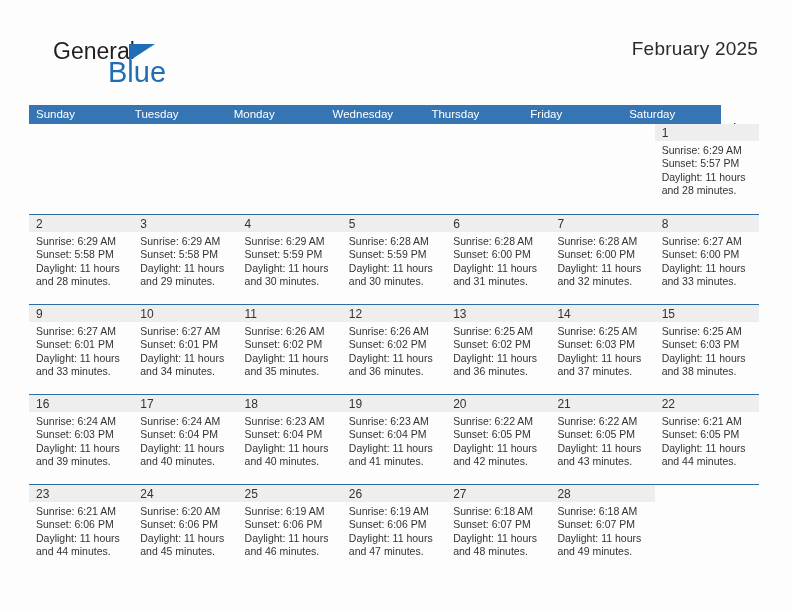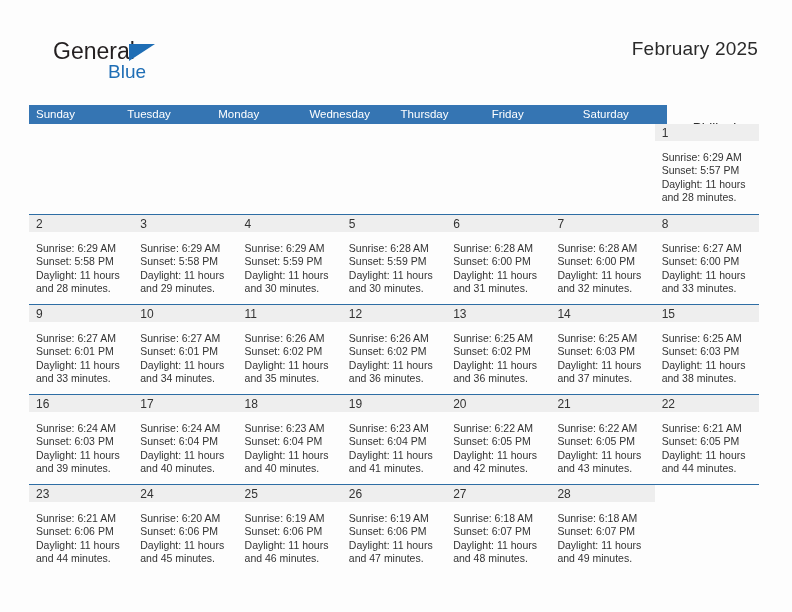--- a/index.html
+++ b/index.html
@@ -43,21 +43,21 @@
   .logo-tri {
     position: absolute;
     left: 76px; top: 6px;
     width: 0; height: 0;
     border-left: 26px solid #1f6eb5;
     border-bottom: 17px solid transparent;
   }
   .logo-blue {
     position: absolute;
     left: 55px; top: 21px;
-    font-size: 19px;
+    font-size: 29px;
     color: #1f6eb5;
     line-height: 26px;
     font-family: "Liberation Sans", sans-serif;
   }
   .title {
     position: absolute;
     right: 34px; top: 38px;
     font-size: 19px;
     color: #2a2a2a;
     font-weight: normal;
@@ -74,21 +74,21 @@
   }
 
   
   .calendar {
     position: absolute;
     left: 29px; top: 105px;
     width: 730px;
   }
   .dow-row {
     display: flex;
-    width: 638px;
+    width: 692px;
     height: 19px;
     background: #3575b3;
   }
   .dow {
     flex: 1 1 0;
     color: #ffffff;
     font-size: 11.5px;
     line-height: 19px;
     padding-left: 7px;
     white-space: nowrap;
@@ -116,21 +116,21 @@
     background: transparent;
   }
   .daynum {
     position: absolute;
     left: 7px; top: 1px;
     font-size: 12px;
     color: #333333;
     line-height: 16px;
   }
   .cell-body {
-    padding: 10px 6px 0 7px;
+    padding: 3px 6px 0 7px;
   }
   .line {
     font-size: 10.5px;
     line-height: 13.3px;
     color: #333333;
     white-space: nowrap;
   }
 </style>
 </head>
 <body>

